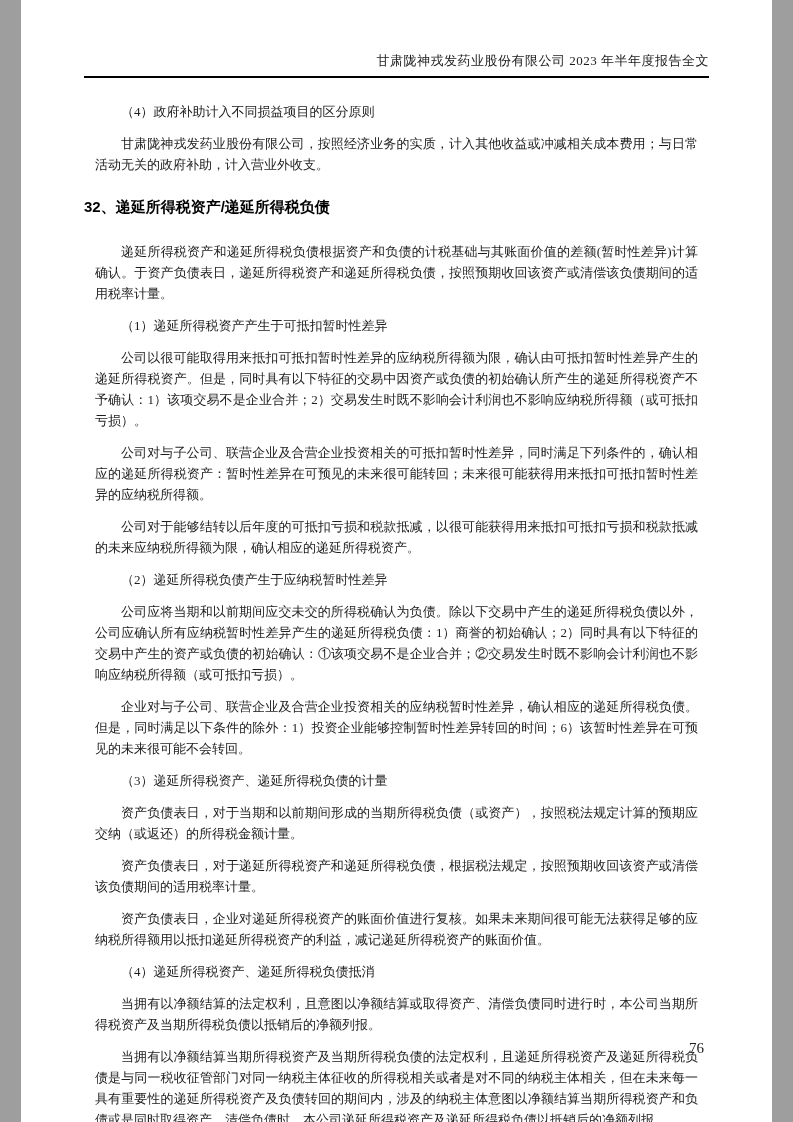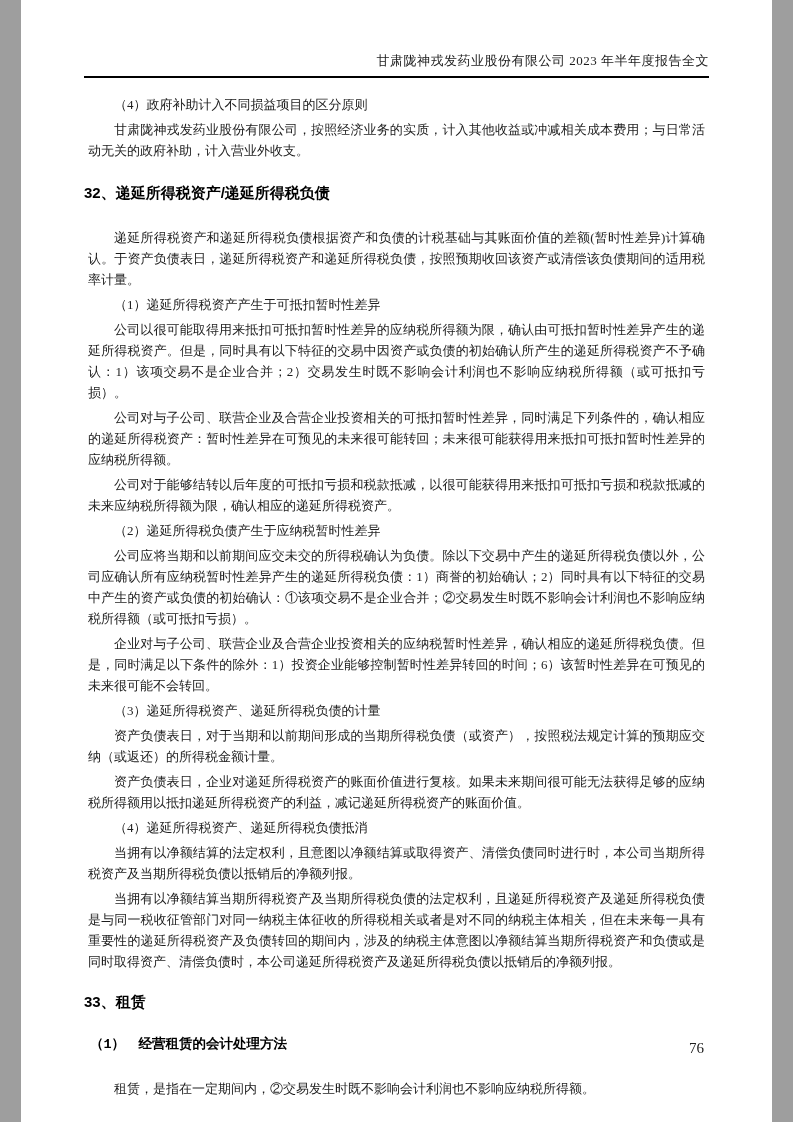--- a/index.html
+++ b/index.html
@@ -31,21 +31,21 @@
   .content {
     position: absolute;
     top: 90px;
     left: 63px;
     right: 63px;
     font-size: 13px;
     line-height: 21px;
     text-align: justify;
   }
   .para {
-    margin: 4px;
+    margin: 11px;
     text-indent: 2em;
     word-break: break-all;
   }
   .sec-heading {
     font-family: "Liberation Sans", "DejaVu Sans", sans-serif;
     font-size: 15px;
     font-weight: bold;
     line-height: 20px;
     margin: 22px 0 24px 0;
     text-indent: 0;
@@ -89,20 +89,21 @@
     <p class="para">递延所得税资产和递延所得税负债根据资产和负债的计税基础与其账面价值的差额(暂时性差异)计算确认。于资产负债表日，递延所得税资产和递延所得税负债，按照预期收回该资产或清偿该负债期间的适用税率计量。</p>
     <p class="para">（1）递延所得税资产产生于可抵扣暂时性差异</p>
     <p class="para">公司以很可能取得用来抵扣可抵扣暂时性差异的应纳税所得额为限，确认由可抵扣暂时性差异产生的递延所得税资产。但是，同时具有以下特征的交易中因资产或负债的初始确认所产生的递延所得税资产不予确认：1）该项交易不是企业合并；2）交易发生时既不影响会计利润也不影响应纳税所得额（或可抵扣亏损）。</p>
     <p class="para">公司对与子公司、联营企业及合营企业投资相关的可抵扣暂时性差异，同时满足下列条件的，确认相应的递延所得税资产：暂时性差异在可预见的未来很可能转回；未来很可能获得用来抵扣可抵扣暂时性差异的应纳税所得额。</p>
     <p class="para">公司对于能够结转以后年度的可抵扣亏损和税款抵减，以很可能获得用来抵扣可抵扣亏损和税款抵减的未来应纳税所得额为限，确认相应的递延所得税资产。</p>
     <p class="para">（2）递延所得税负债产生于应纳税暂时性差异</p>
     <p class="para">公司应将当期和以前期间应交未交的所得税确认为负债。除以下交易中产生的递延所得税负债以外，公司应确认所有应纳税暂时性差异产生的递延所得税负债：1）商誉的初始确认；2）同时具有以下特征的交易中产生的资产或负债的初始确认：①该项交易不是企业合并；②交易发生时既不影响会计利润也不影响应纳税所得额（或可抵扣亏损）。</p>
     <p class="para">企业对与子公司、联营企业及合营企业投资相关的应纳税暂时性差异，确认相应的递延所得税负债。但是，同时满足以下条件的除外：1）投资企业能够控制暂时性差异转回的时间；6）该暂时性差异在可预见的未来很可能不会转回。</p>
     <p class="para">（3）递延所得税资产、递延所得税负债的计量</p>
     <p class="para">资产负债表日，对于当期和以前期间形成的当期所得税负债（或资产），按照税法规定计算的预期应交纳（或返还）的所得税金额计量。</p>
+    <p class="para">资产负债表日，对于递延所得税资产和递延所得税负债，根据税法规定，按照预期收回该资产或清偿该负债期间的适用税率计量。</p>
     <p class="para">资产负债表日，企业对递延所得税资产的账面价值进行复核。如果未来期间很可能无法获得足够的应纳税所得额用以抵扣递延所得税资产的利益，减记递延所得税资产的账面价值。</p>
     <p class="para">（4）递延所得税资产、递延所得税负债抵消</p>
     <p class="para">当拥有以净额结算的法定权利，且意图以净额结算或取得资产、清偿负债同时进行时，本公司当期所得税资产及当期所得税负债以抵销后的净额列报。</p>
     <p class="para">当拥有以净额结算当期所得税资产及当期所得税负债的法定权利，且递延所得税资产及递延所得税负债是与同一税收征管部门对同一纳税主体征收的所得税相关或者是对不同的纳税主体相关，但在未来每一具有重要性的递延所得税资产及负债转回的期间内，涉及的纳税主体意图以净额结算当期所得税资产和负债或是同时取得资产、清偿负债时，本公司递延所得税资产及递延所得税负债以抵销后的净额列报。</p>
 
     <h2 class="sec-heading h33">33、租赁</h2>
     <h3 class="sub-heading">（1）　经营租赁的会计处理方法</h3>
     <p class="para">租赁，是指在一定期间内，②交易发生时既不影响会计利润也不影响应纳税所得额。</p>
   </div>
 

